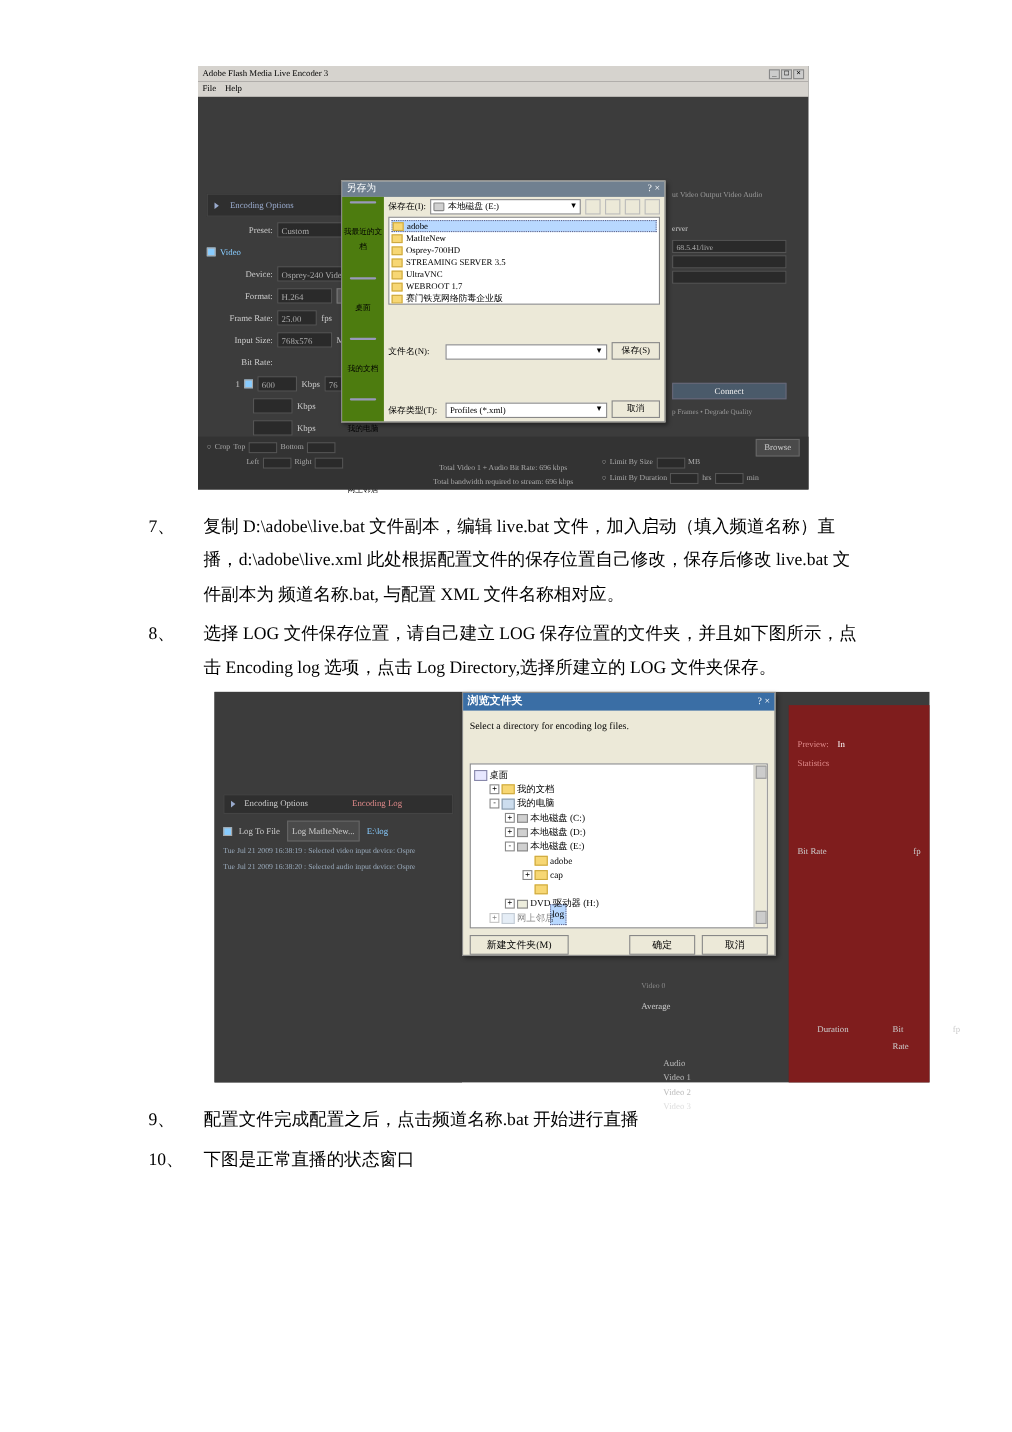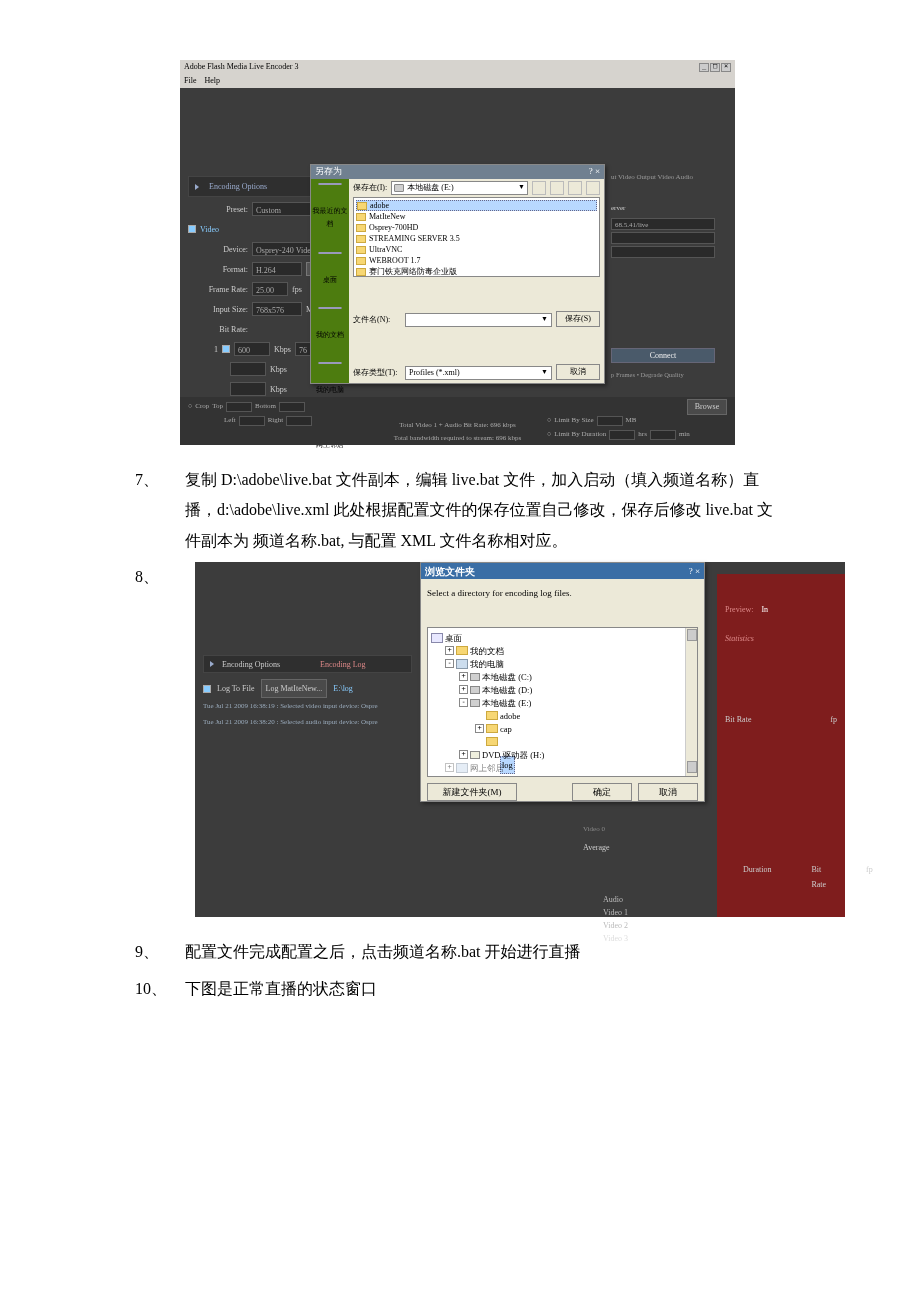--- a/index.html
+++ b/index.html
@@ -86,21 +86,21 @@
   .s2-tree .ind3 { padding-left: 44px; }
   .s2-scroll { position: absolute; right: 0; top: 0; width: 12px; height: 100%; background: #ece9d8; border-left: 1px solid #ccc; }
   .s2-scroll .thumb { width: 10px; height: 12px; background: #ccc; border: 1px solid #999; margin: 1px auto; }
   .s2-dbotrow { display: flex; gap: 8px; justify-content: space-between; margin-top: 6px; }
   .s2-btn { height: 18px; background: #ece9d8; border: 1px solid #888; font-size: 9px; display: flex; align-items: center; justify-content: center; }
   .s2-btn.new { flex: 0 0 90px; }
   .s2-btn.ok, .s2-btn.cancel { flex: 0 0 60px; }
 
   .s2-right { position: absolute; right: 0; top: 12px; width: 128px; bottom: 0; background: #7f1d1d; padding: 8px; color: #d88; font-size: 8px; }
   .s2-right .pv { margin-top: 20px; color: #d88; }
-  .s2-right .stat { margin-top: 14px; color: #d88; font-style: italic; }
+  .s2-right .stat { margin-top: 2px; color: #d88; }
   .s2-right .br { margin-top: 65px; color: #ccc; }
   .s2-avg { position: absolute; left: 380px; bottom: 0; right: 0; height: 100px; font-size: 8px; color: #aaa; padding: 6px 8px; }
   .s2-avg .row { height: 13px; color: #bbb; }
 
   
   ol.steps { list-style: none; }
   ol.steps > li { position: relative; padding-left: 50px; margin-bottom: 6px; }
   ol.steps > li .num { position: absolute; left: 0; top: 0; }
   .wclose { display: flex; gap: 1px; }
   .wclose span { width: 10px; height: 9px; background: #ccc; border: 1px solid #888; font-size: 7px; display: flex; align-items: center; justify-content: center; font-family: monospace; }
@@ -317,20 +317,21 @@
     </div>
   </div>
 
   <ol class="steps">
     <li>
       <span class="num">7、</span>
       <span>复制 D:\adobe\live.bat 文件副本，编辑 live.bat 文件，加入启动（填入频道名称）直播，d:\adobe\live.xml 此处根据配置文件的保存位置自己修改，保存后修改 live.bat 文件副本为 频道名称.bat, 与配置 XML 文件名称相对应。</span>
     </li>
     <li>
       <span class="num">8、</span>
+      <span>选择 LOG 文件保存位置，请自己建立 LOG 保存位置的文件夹，并且如下图所示，点击 Encoding  log 选项，点击 Log  Directory,选择所建立的 LOG 文件夹保存。</span>
     </li>
   </ol>
 
   <div class="screenshot shot2">
     <div class="s2-left">
       <div class="s2-left-head">
         <span style="display:flex;gap:4px;align-items:center">
             <span style="width:8px;height:6px;border-left:4px solid #9ac;border-top:3px solid transparent;border-bottom:3px solid transparent;"></span>
             <span>Encoding Options</span>
           </span>

